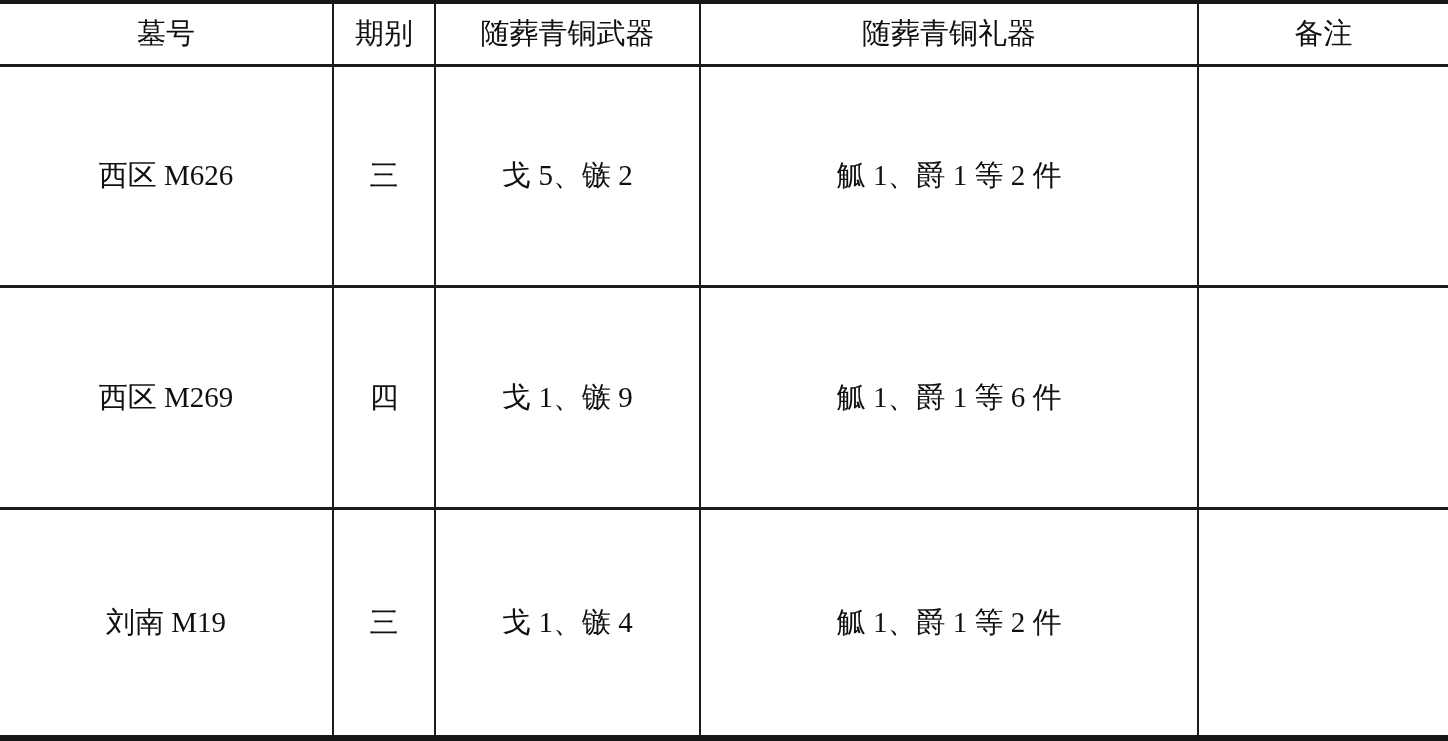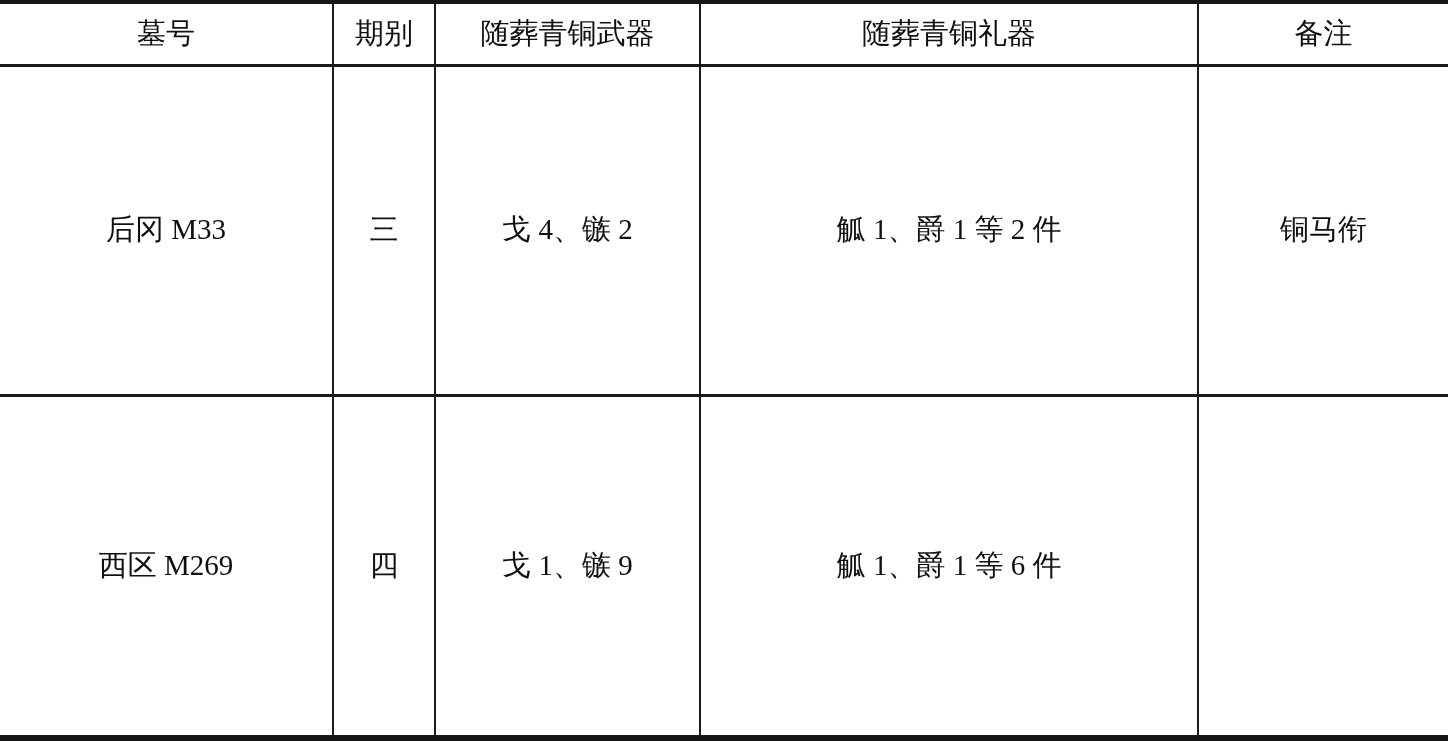--- a/index.html
+++ b/index.html
@@ -60,28 +60,35 @@
       <tr>
         <th>墓号</th>
         <th>期别</th>
         <th>随葬青铜武器</th>
         <th>随葬青铜礼器</th>
         <th>备注</th>
       </tr>
     </thead>
     <tbody>
       <tr>
-        <td>后冈 M33</td>
+        <td>西区 M626</td>
         <td>三</td>
-        <td>戈 4、镞 2</td>
+        <td>戈 5、镞 2</td>
         <td>觚 1、爵 1 等 2 件</td>
-        <td>铜马衔</td>
+        <td></td>
       </tr>
       <tr>
         <td>西区 M269</td>
         <td>四</td>
         <td>戈 1、镞 9</td>
         <td>觚 1、爵 1 等 6 件</td>
         <td></td>
       </tr>
+      <tr>
+        <td>刘南 M19</td>
+        <td>三</td>
+        <td>戈 1、镞 4</td>
+        <td>觚 1、爵 1 等 2 件</td>
+        <td></td>
+      </tr>
     </tbody>
   </table>
 </div>
 
 </body></html>

